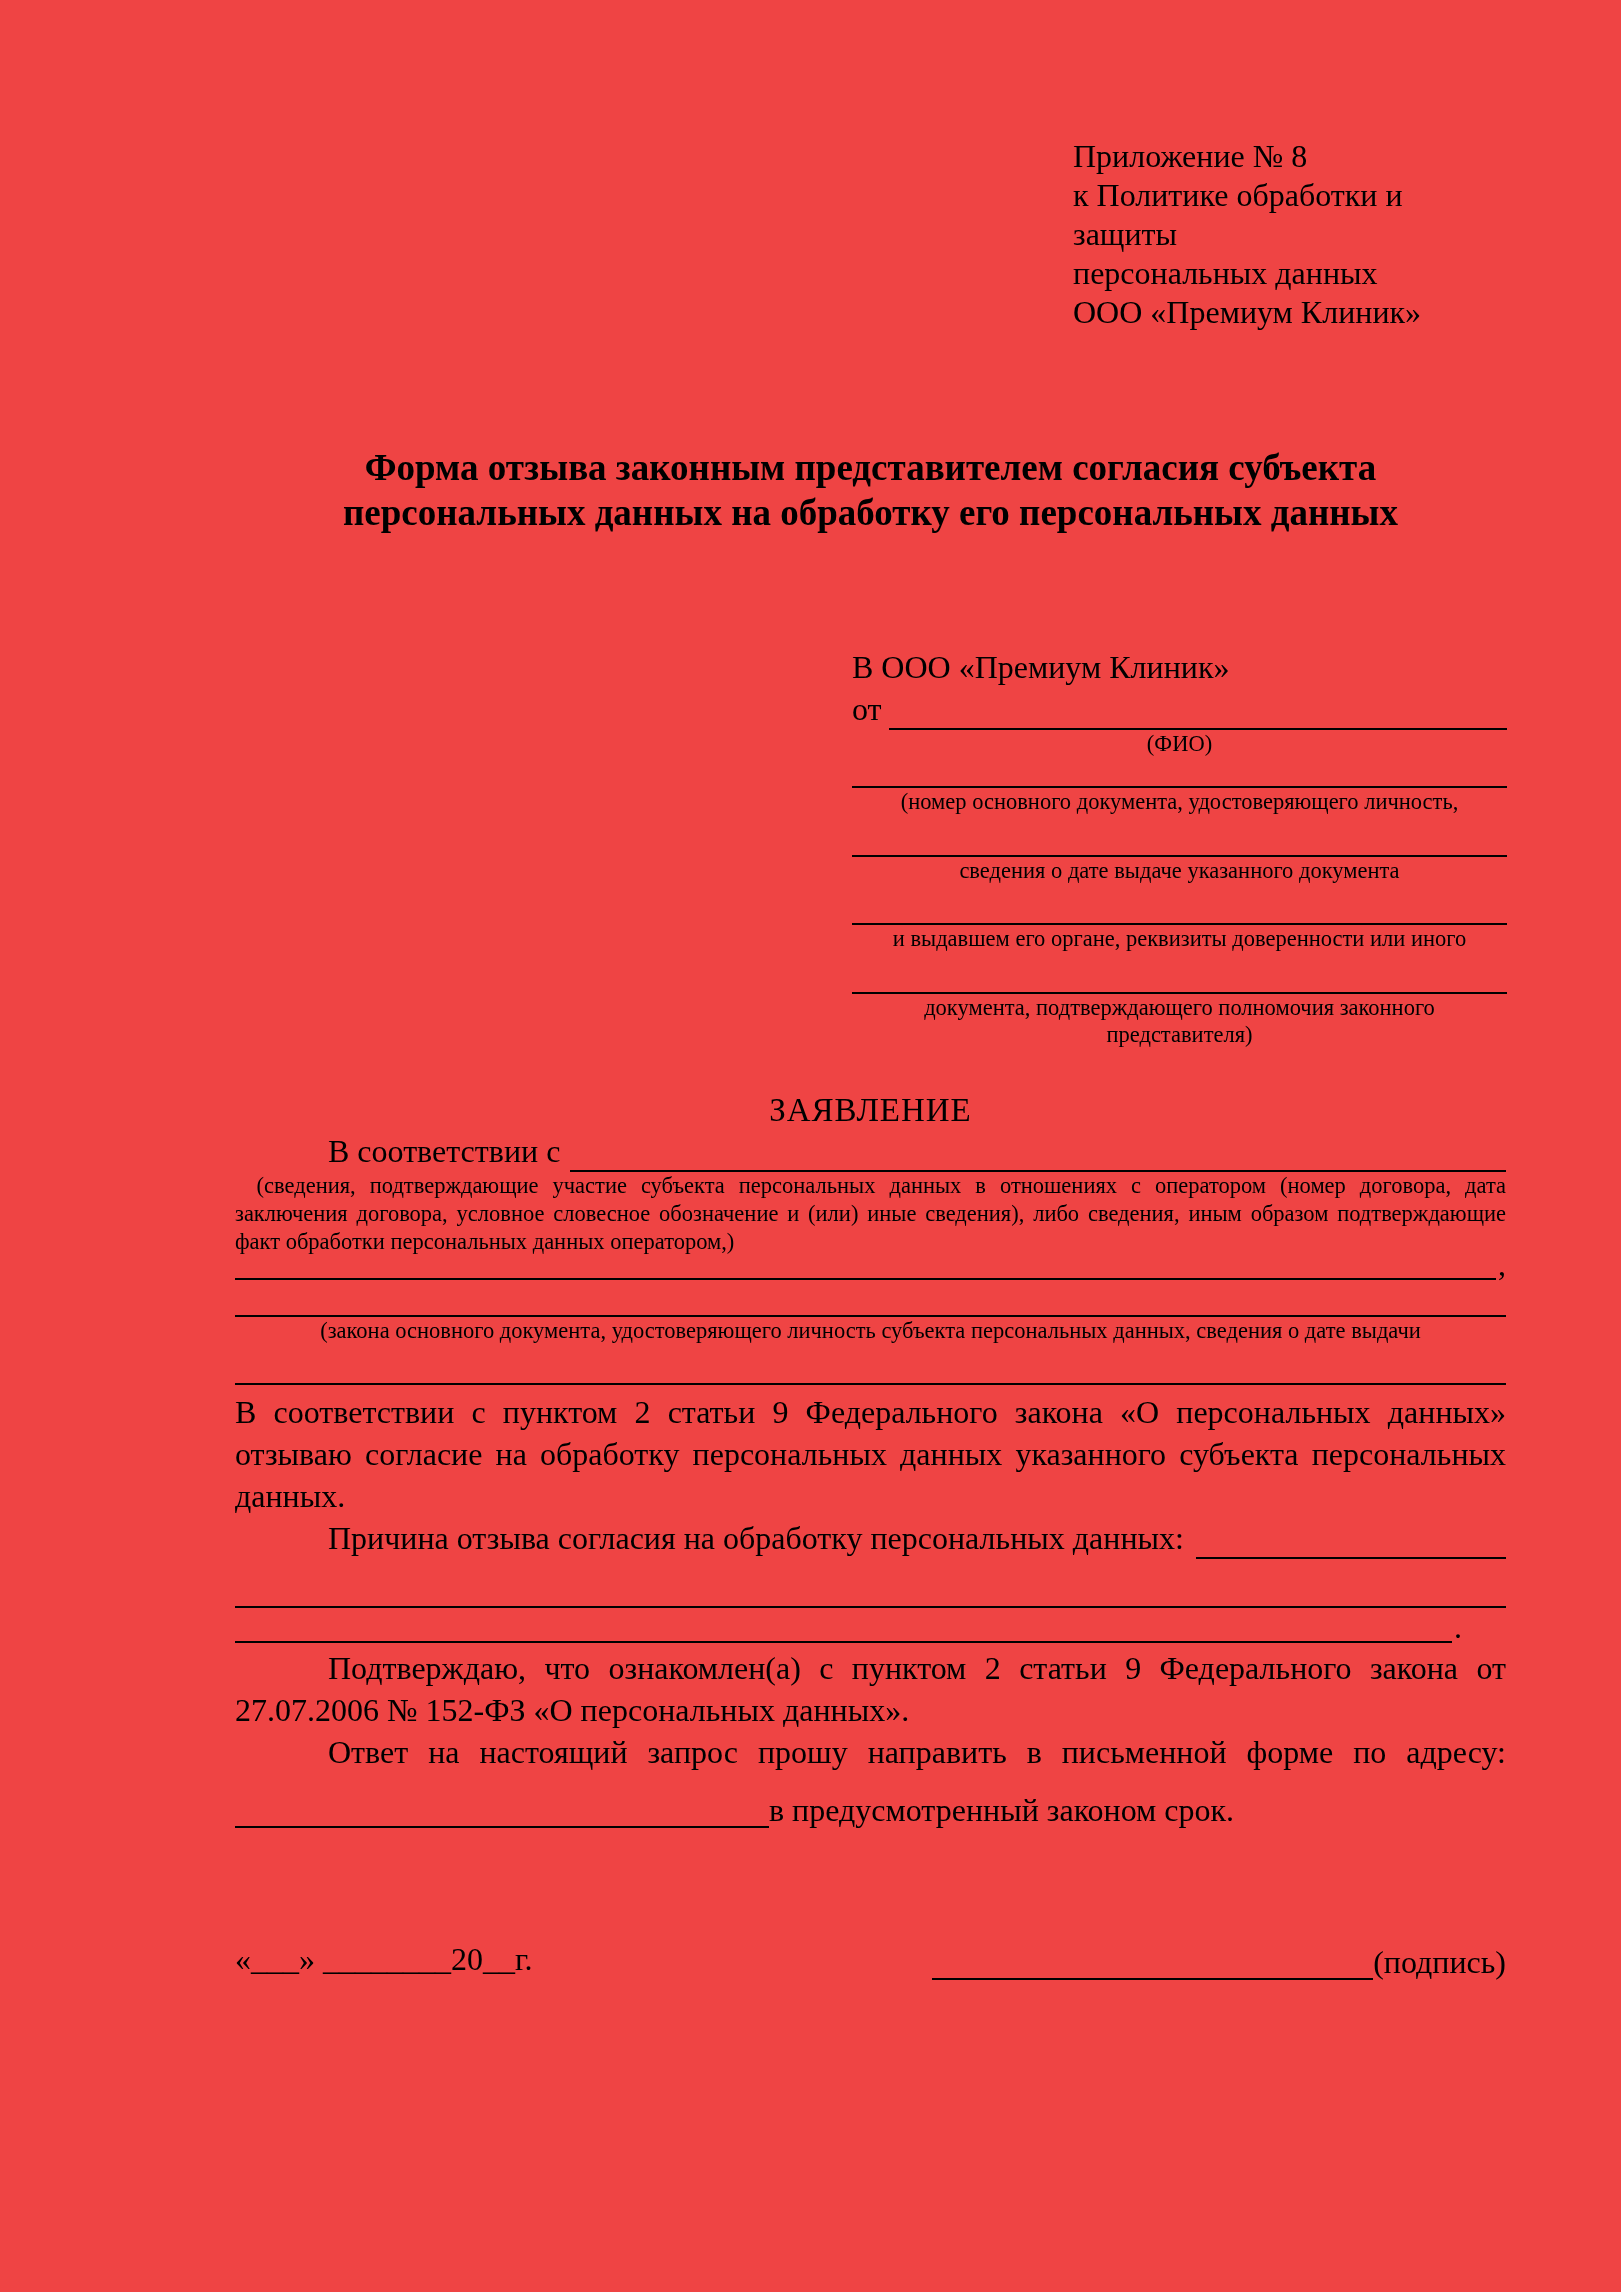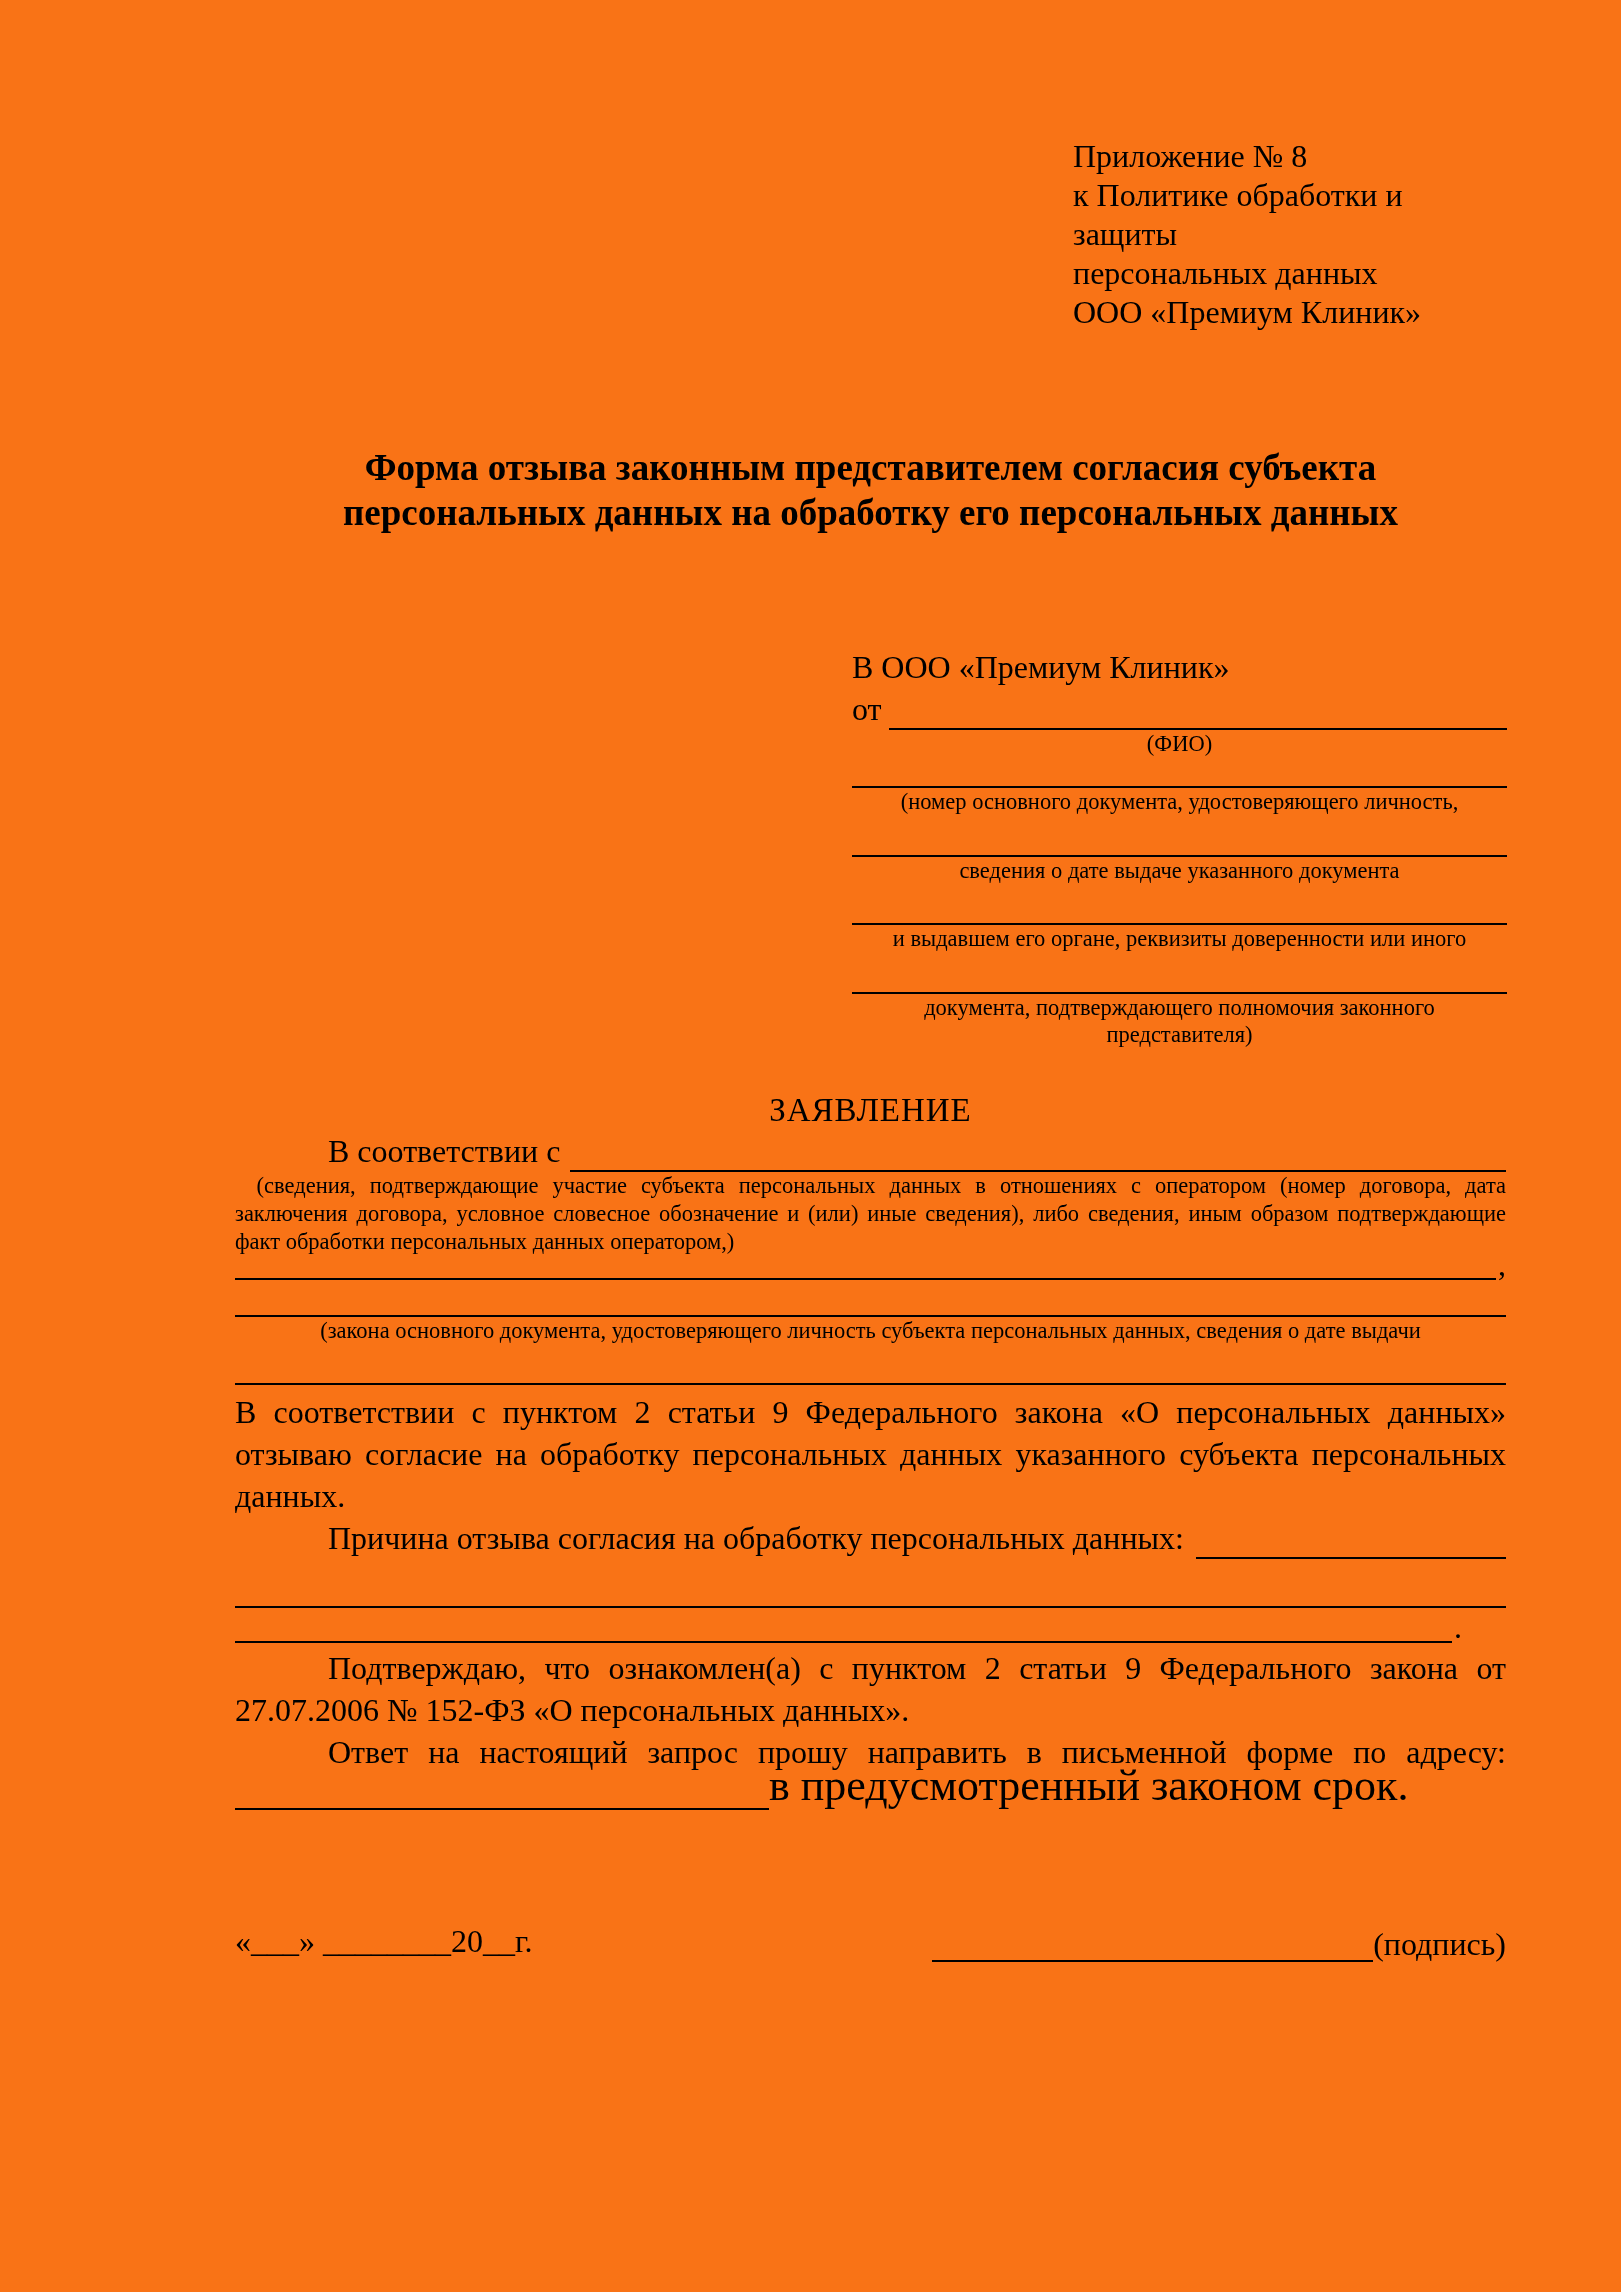--- a/index.html
+++ b/index.html
@@ -1,17 +1,17 @@
 <!DOCTYPE html>
 <html><head>
 <meta charset="utf-8">
 <style>
   html,body { margin:0; padding:0; background:#888; }
   .page {
-    width:1621px; height:2293px; background:#f97316; color:#000;
+    width:1621px; height:2293px; background:#ef4444; color:#000;
     font-family:"Liberation Serif", "DejaVu Serif", serif;
     box-sizing:border-box; position:relative;
     padding:137px 115px 0 235px;
     margin:0 auto;
   }
   .appendix { margin-left:838px; font-size:32px; line-height:39px; }
   .doc-title { margin-top:113px; text-align:center; font-weight:bold; font-size:37px; line-height:45px; }
 
   .addressee { margin-top:111px; margin-left:617px; width:655px; font-size:32px; line-height:42px; }
   .from-row { display:flex; }
@@ -35,21 +35,21 @@
   .uline-row { display:flex; align-items:flex-end; font-size:32px; }
   .uline-row .uline { flex:1; border-bottom:2px solid #000; }
   .uline-row .tail { line-height:1; padding-left:2px; }
 
   .reason-row { display:flex; font-size:32px; line-height:42px; }
   .reason-row .lead { padding-left:93px; white-space:nowrap; }
   .reason-row .uline { flex:1; border-bottom:2px solid #000; margin-left:11.8px; }
 
   .force-justify { font-size:32px; line-height:42px; text-align:justify; text-align-last:justify; text-indent:93px; }
 
-  .reply-line { display:flex; align-items:flex-end; height:35px; font-size:44px; margin-top:2px; }
+  .reply-line { display:flex; align-items:flex-end; height:35px; font-size:32px; margin-top:20px; }
   .reply-line .uline { width:534px; border-bottom:2px solid #000; align-self:stretch; }
   .reply-line .tail { line-height:1.1; }
 
   .footer-row { display:flex; margin-top:74px; font-size:32px; line-height:42px; align-items:flex-end; }
   .sig-group { margin-left:auto; display:flex; align-items:flex-end;margin-top:43px; }
   .sig-group .uline { width:441px; border-bottom:2px solid #000; height:33px; }
   .sig-group .tail { line-height:1.1; }
 </style>
 </head>
 <body>

